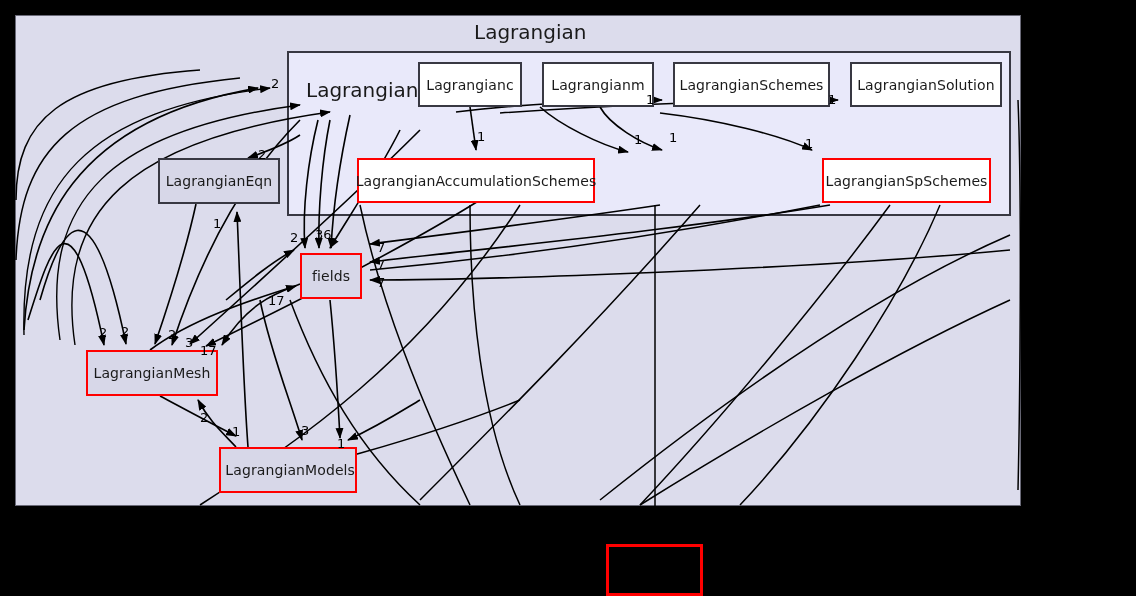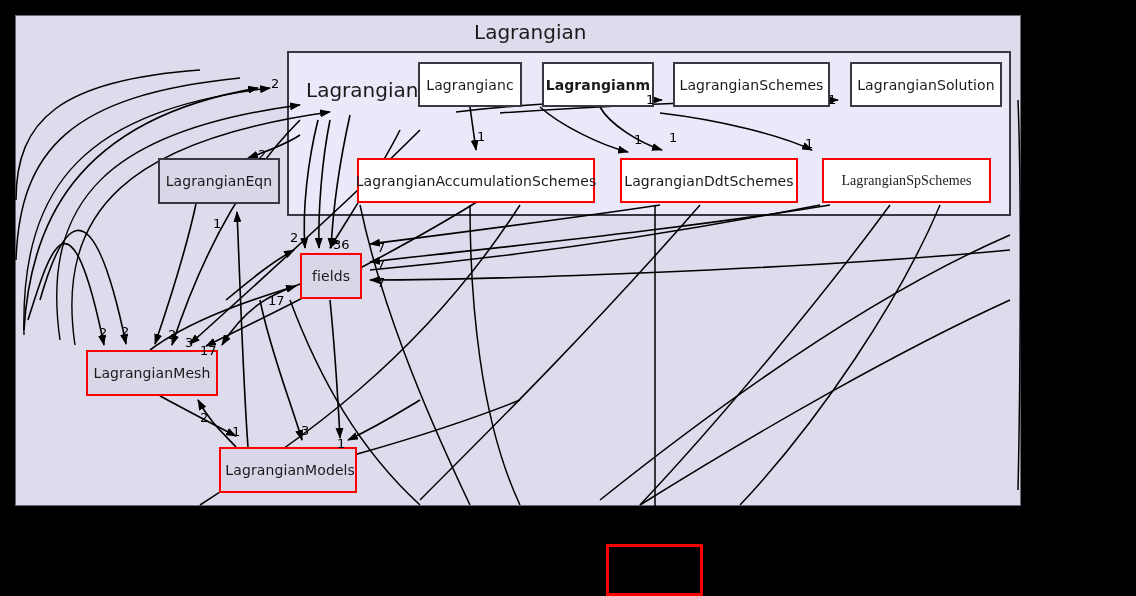--- a/index.html
+++ b/index.html
@@ -169,41 +169,38 @@
       <path d="M220,490 C300,470 420,440 520,400"></path>
       <path d="M370,270 C480,260 640,240 820,205"></path>
       <path d="M655,544 L655,596"></path>
     </g>
   </svg>
 
   <div class="node white-black" style="left:418px; top:62px; width:104px; height:45px;">
     <span>Lagrangianc</span>
   </div>
 
-  <div class="node white-black" style="left:542px; top:62px; width:112px; height:45px;font-weight:bold;">
+  <div class="node white-black" style="left:542px; top:62px; width:112px; height:45px;">
     <span>Lagrangianm</span>
   </div>
 
   <div class="node white-black" style="left:673px; top:62px; width:157px; height:45px;">
     <span>LagrangianSchemes</span>
   </div>
 
   <div class="node white-black" style="left:850px; top:62px; width:152px; height:45px;text-align:center;">
     <span>LagrangianSolution</span>
   </div>
 
   <div class="node white-red" style="left:357px; top:158px; width:238px; height:45px;">
     <span>LagrangianAccumulationSchemes</span>
   </div>
 
-  <div class="node white-red" style="left:620px; top:158px; width:178px; height:45px;">
-    <span>LagrangianDdtSchemes</span>
-  </div>
-
-  <div class="node white-red" style="left:822px; top:158px; width:169px; height:45px;font-family:Liberation Serif, serif;">
+
+  <div class="node white-red" style="left:822px; top:158px; width:169px; height:45px;">
     <span>LagrangianSpSchemes</span>
   </div>
 
   <div class="node lav-black" style="left:158px; top:158px; width:122px; height:46px;">
     <span>LagrangianEqn</span>
   </div>
 
   <div class="node lav-red" style="left:300px; top:253px; width:62px; height:46px;">
     <span>fields</span>
   </div>
@@ -223,21 +220,21 @@
   <div class="edge-label" style="left:271px; top:77px;">2</div>
   <div class="edge-label" style="left:646px; top:93px;">1</div>
   <div class="edge-label" style="left:828px; top:93px;">1</div>
   <div class="edge-label" style="left:477px; top:130px;">1</div>
   <div class="edge-label" style="left:634px; top:133px;">1</div>
   <div class="edge-label" style="left:669px; top:131px;">1</div>
   <div class="edge-label" style="left:805px; top:137px;">1</div>
   <div class="edge-label" style="left:258px; top:148px;">2</div>
   <div class="edge-label" style="left:213px; top:217px;">1</div>
   <div class="edge-label" style="left:290px; top:231px;">2</div>
-  <div class="edge-label" style="left:333px; top:228px;margin-top:10px;">36</div>
+  <div class="edge-label" style="left:315px; top:228px;">36</div>
   <div class="edge-label" style="left:377px; top:241px;">7</div>
   <div class="edge-label" style="left:377px; top:258px;">7</div>
   <div class="edge-label" style="left:377px; top:276px;">7</div>
   <div class="edge-label" style="left:268px; top:294px;">17</div>
   <div class="edge-label" style="left:99px;  top:326px;">2</div>
   <div class="edge-label" style="left:121px; top:325px;">2</div>
   <div class="edge-label" style="left:168px; top:328px;">2</div>
   <div class="edge-label" style="left:185px; top:336px;">3</div>
   <div class="edge-label" style="left:200px; top:344px;">17</div>
   <div class="edge-label" style="left:200px; top:411px;">2</div>

